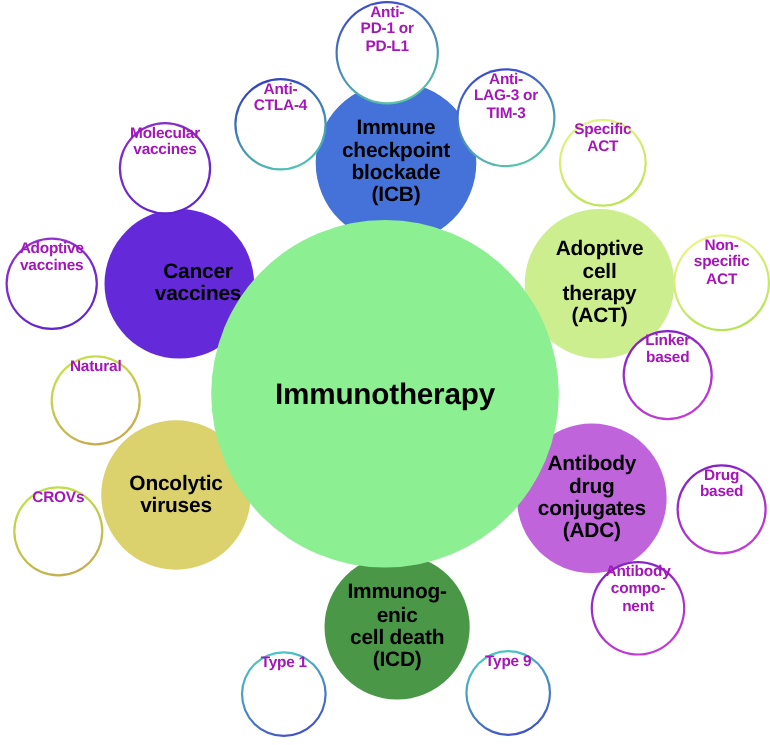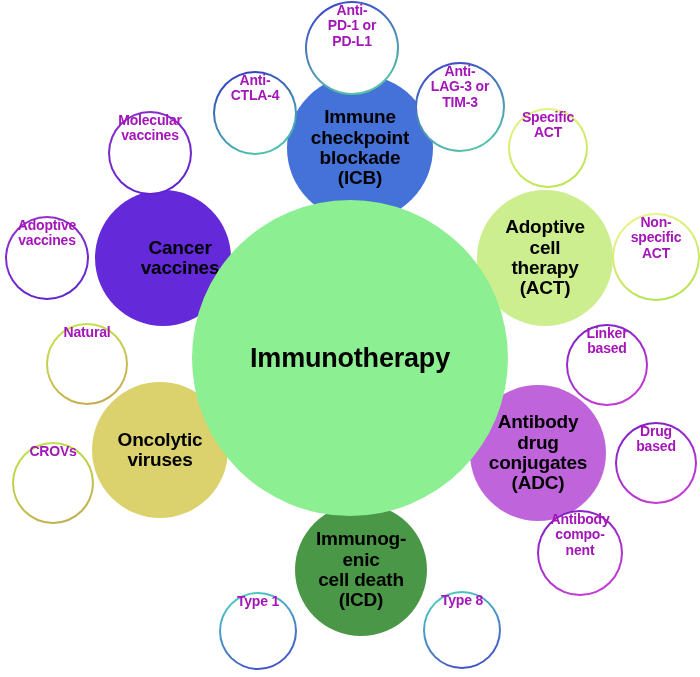--- a/index.html
+++ b/index.html
@@ -118,21 +118,21 @@
 specific
 ACT</span>
       </div>
     </div>
     <div class="node branch" style="left: 477px; top: 190px; width: 136px; height: 136px; background: rgb(205, 238, 142);">
       <span class="label" style="font-size: 19px;">Adoptive
 cell
 therapy
 (ACT)</span>
     </div>
-    <div class="node sat" style="left: 566px; top: 324px; width: 82px; height: 82px; background: linear-gradient(160deg, rgb(122, 31, 196), rgb(206, 63, 214));">
+    <div class="node sat" style="left: 566px; top: 300px; width: 82px; height: 82px; background: linear-gradient(160deg, rgb(122, 31, 196), rgb(206, 63, 214));">
       <div class="inner">
         <span class="label">Linker
 based</span>
       </div>
     </div>
     <div class="node sat" style="left: 615px; top: 422px; width: 82px; height: 82px; background: linear-gradient(160deg, rgb(122, 31, 196), rgb(206, 63, 214));">
       <div class="inner">
         <span class="label">Drug
 based</span>
       </div>
@@ -150,21 +150,21 @@
 conjugates
 (ADC)</span>
     </div>
     <div class="node sat" style="left: 219px; top: 592px; width: 78px; height: 78px; background: linear-gradient(160deg, rgb(79, 216, 194), rgb(65, 65, 200));">
       <div class="inner">
         <span class="label">Type 1</span>
       </div>
     </div>
     <div class="node sat" style="left: 423px; top: 591px; width: 78px; height: 78px; background: linear-gradient(160deg, rgb(79, 216, 194), rgb(65, 65, 200));">
       <div class="inner">
-        <span class="label">Type 8</span>
+        <span class="label">Type 9</span>
       </div>
     </div>
     <div class="node branch" style="left: 295px; top: 504px; width: 132px; height: 132px; background: rgb(74, 151, 72);">
       <span class="label" style="font-size: 19px;">Immunog-
 enic
 cell death
 (ICD)</span>
     </div>
     <div class="node sat" style="left: 46px; top: 323px; width: 82px; height: 82px; background: linear-gradient(160deg, rgb(198, 232, 79), rgb(198, 164, 82));">
       <div class="inner">

